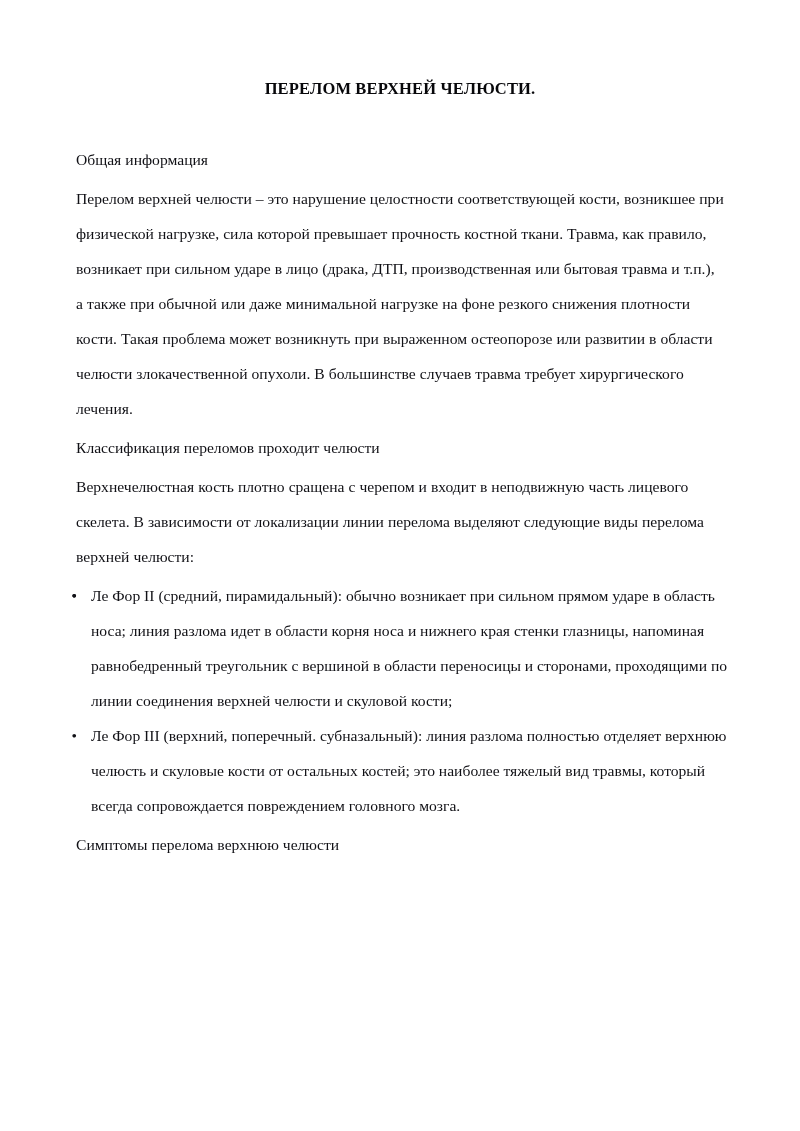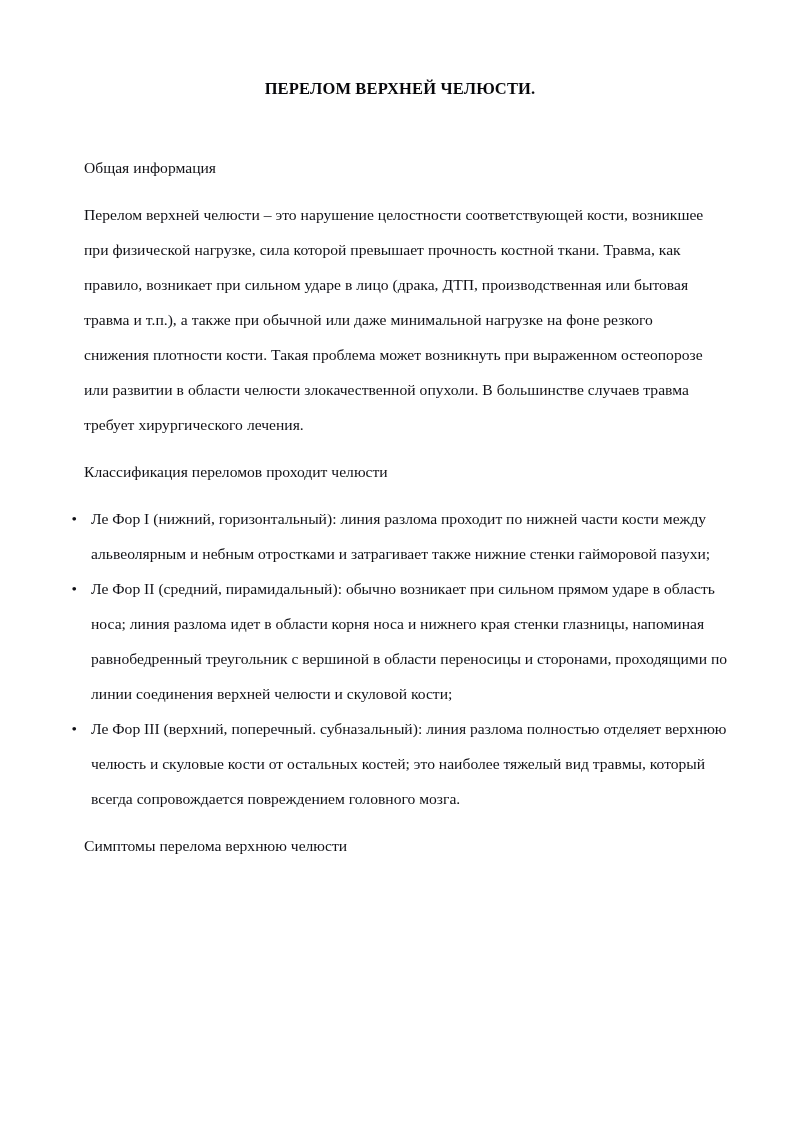--- a/index.html
+++ b/index.html
@@ -37,21 +37,21 @@
   .body-block {
     position: absolute;
     top: 138px;
     left: 72px;
     width: 656px;
   }
   .para {
     font-size: 15.6px;
     line-height: 35px;
     text-align: left;
-    margin: 12px;
+    margin: 4px;
     color: #111116;
     white-space: normal;
     word-spacing: 0.1px;
   }
   .bullet-list {
     list-style: none;
     margin: 0;
     padding: 0;
   }
   .bullet-item {
@@ -80,25 +80,25 @@
   <div class="doc-title">ПЕРЕЛОМ ВЕРХНЕЙ ЧЕЛЮСТИ.</div>
 
   <div class="body-block">
 
     <p class="para">Общая информация</p>
 
     <p class="para">Перелом верхней челюсти – это нарушение целостности соответствующей кости, возникшее при физической нагрузке, сила которой превышает прочность костной ткани. Травма, как правило, возникает при сильном ударе в лицо (драка, ДТП, производственная или бытовая травма и т.п.), а также при обычной или даже минимальной нагрузке на фоне резкого снижения плотности кости. Такая проблема может возникнуть при выраженном остеопорозе или развитии в области челюсти злокачественной опухоли. В большинстве случаев травма требует хирургического лечения.</p>
 
     <p class="para">Классификация переломов проходит челюсти</p>
 
+    <p class="para">Верхнечелюстная кость плотно сращена с черепом и входит в неподвижную часть лицевого скелета. В зависимости от локализации линии перелома выделяют следующие виды перелома верхней челюсти:</p>
 
     <ul class="bullet-list">
       <li class="bullet-item">
         <span class="dot">•</span>
-        <span>Ле Фор I (нижний, горизонтальный): линия разлома проходит по нижней части кости между альвеолярным и небным отростками и затрагивает также нижние стенки гайморовой пазухи;</span>
       </li>
       <li class="bullet-item">
         <span class="dot">•</span>
         <span>Ле Фор II (средний, пирамидальный): обычно возникает при сильном прямом ударе в область носа; линия разлома идет в области корня носа и нижнего края стенки глазницы, напоминая равнобедренный треугольник с вершиной в области переносицы и сторонами, проходящими по линии соединения верхней челюсти и скуловой кости;</span>
       </li>
       <li class="bullet-item">
         <span class="dot">•</span>
         <span>Ле Фор III (верхний, поперечный. субназальный): линия разлома полностью отделяет верхнюю челюсть и скуловые кости от остальных костей; это наиболее тяжелый вид травмы, который всегда сопровождается повреждением головного мозга.</span>
       </li>
     </ul>

